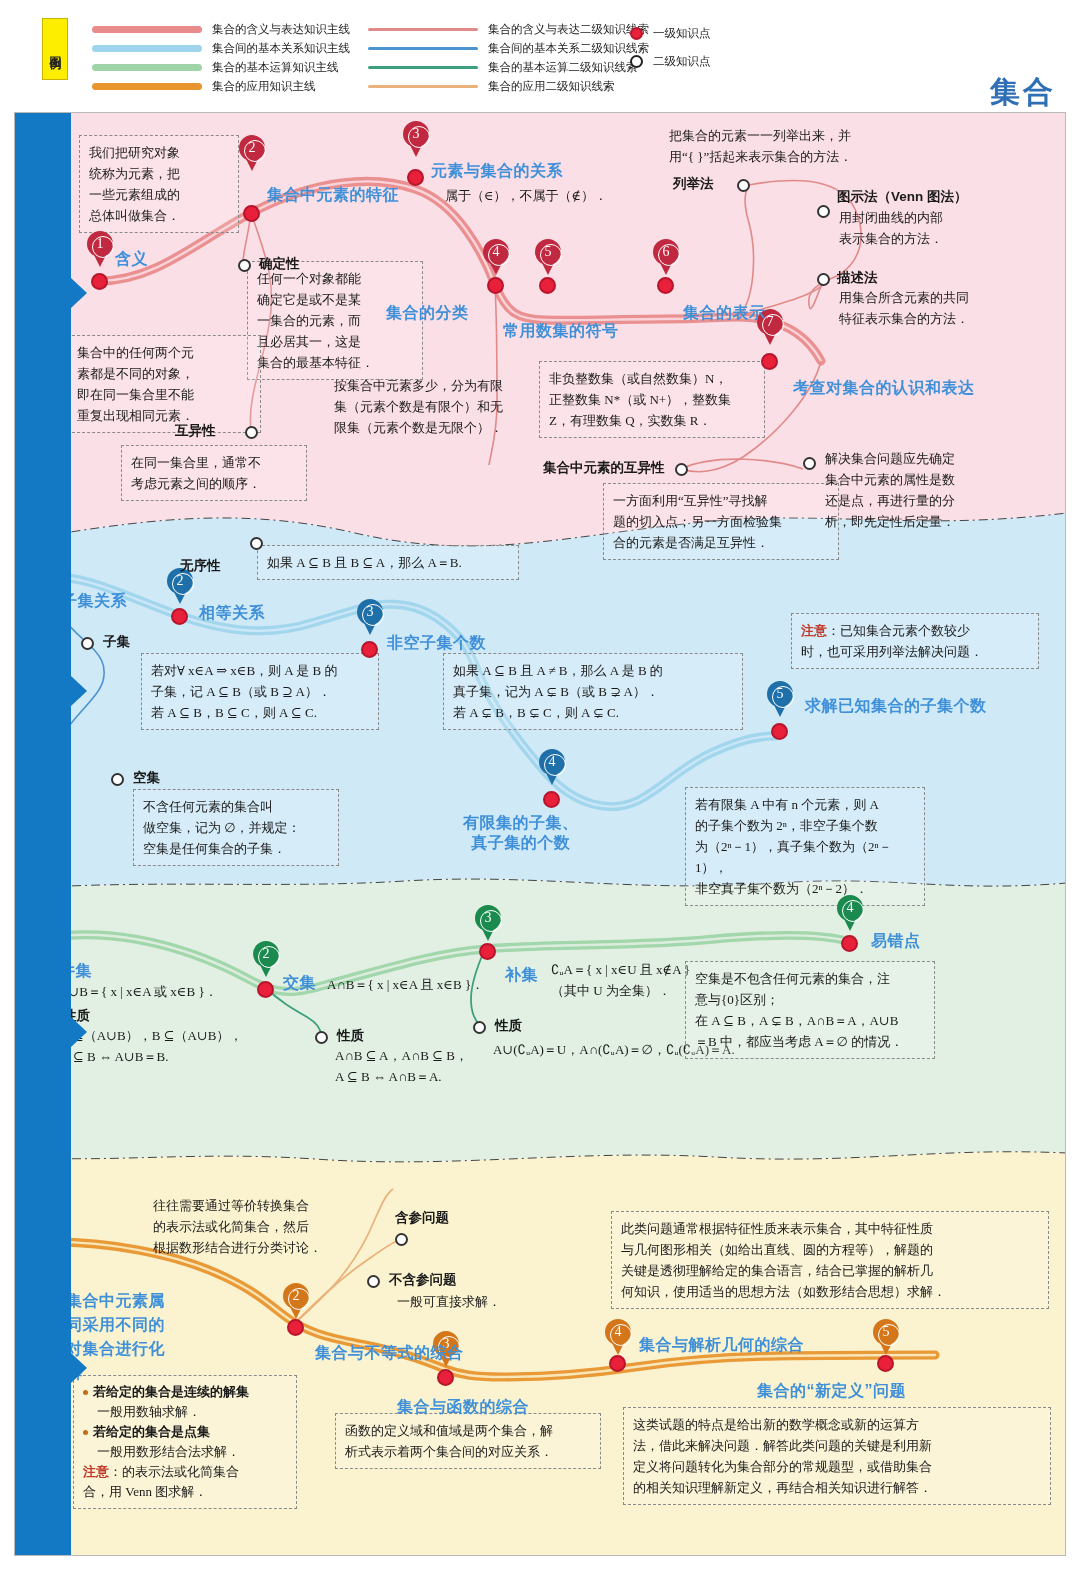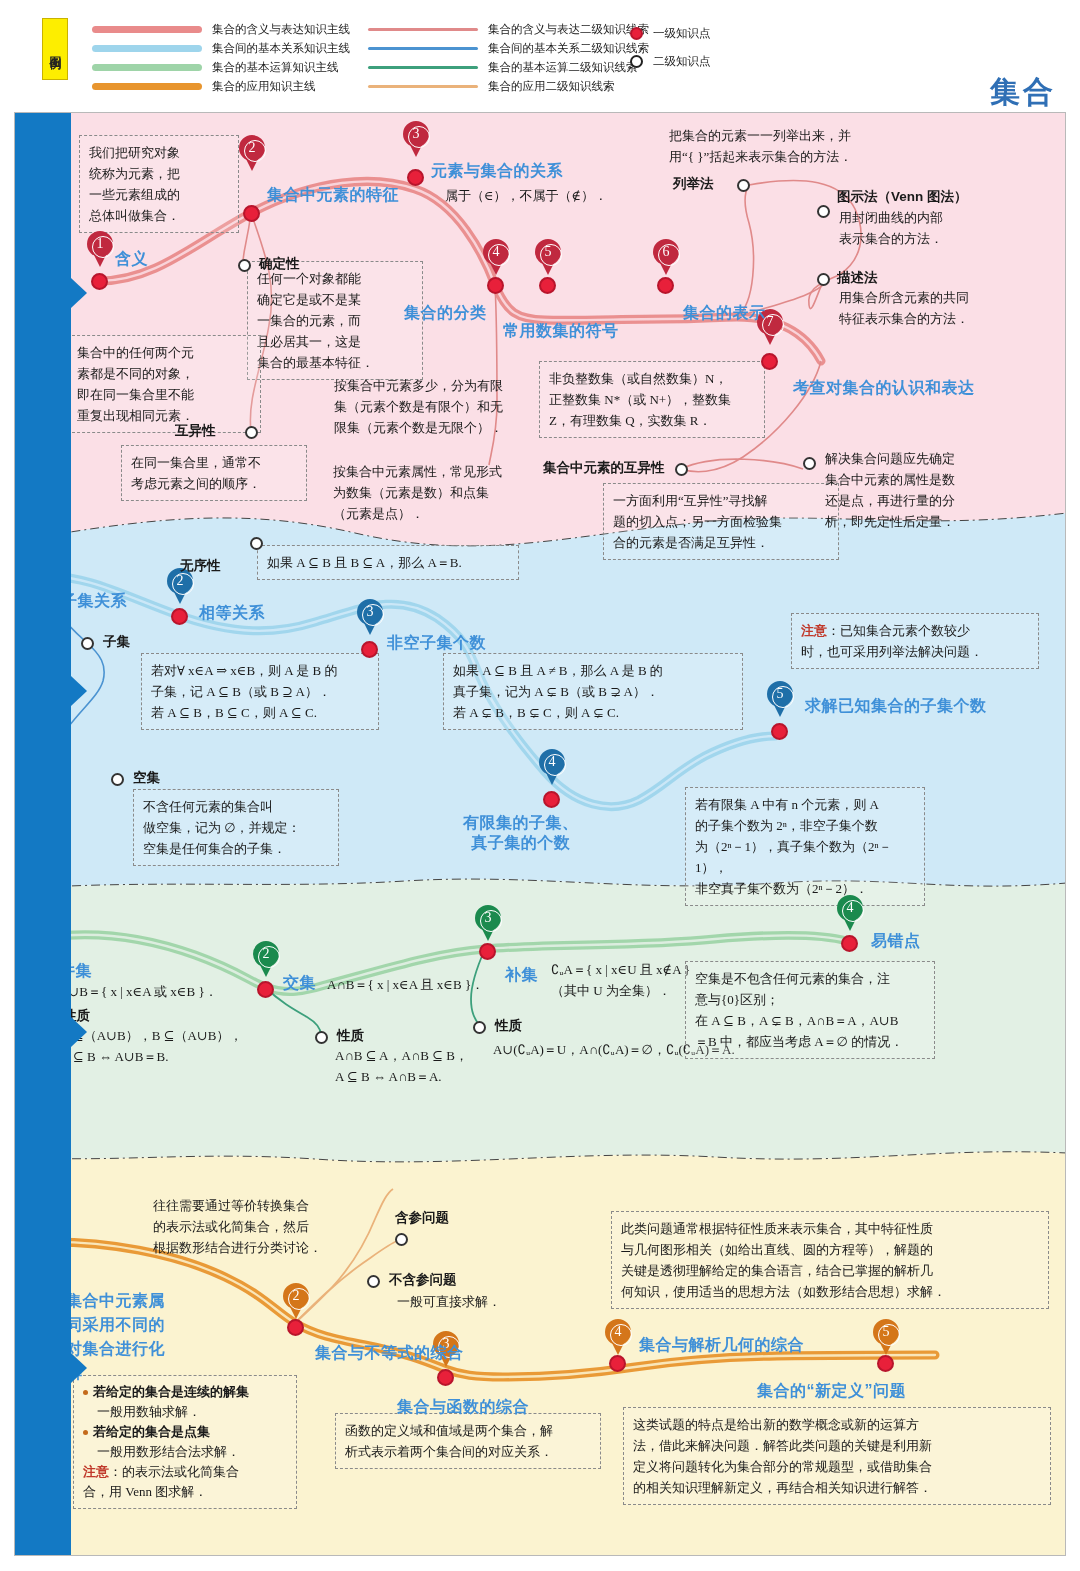--- a/index.html
+++ b/index.html
@@ -294,21 +294,21 @@
   <div class="lbl-main" style="left:416px; top:48px;">元素与集合的关系</div>
   <div class="note" style="left:430px; top:72px;">属于（∈），不属于（∉）．</div>
 
   <div class="pin" style="left:468px; top:126px; color:#c0293f;">
     <div class="head">
         <span>4</span>
       </div>
       <div class="tail"></div>
   </div>
   <div class="node-l1" style="left:472px; top:164px;"></div>
-  <div class="lbl-main" style="left:389px; top:190px;">集合的分类</div>
+  <div class="lbl-main" style="left:371px; top:190px;">集合的分类</div>
 
   <div class="pin" style="left:520px; top:126px; color:#c0293f;">
     <div class="head">
         <span>5</span>
       </div>
       <div class="tail"></div>
   </div>
   <div class="node-l1" style="left:524px; top:164px;"></div>
   <div class="lbl-main" style="left:488px; top:208px;">常用数集的符号</div>
 
@@ -358,23 +358,20 @@
 集合的最基本特征．</div>
   <div class="note boxed" style="left:52px; top:222px; width:194px;">集合中的任何两个元
 素都是不同的对象，
 即在同一集合里不能
 重复出现相同元素．</div>
   <div class="note boxed" style="left:106px; top:332px; width:186px;">在同一集合里，通常不
 考虑元素之间的顺序．</div>
   <div class="note" style="left:290px; top:262px;margin-left:29px;">按集合中元素多少，分为有限
 集（元素个数是有限个）和无
 限集（元素个数是无限个）．</div>
-  <div class="note" style="left:318px; top:348px;">按集合中元素属性，常见形式
-为数集（元素是数）和点集
-（元素是点）．</div>
   <div class="note boxed" style="left:524px; top:248px; width:226px;">非负整数集（或自然数集）N，
 正整数集 N*（或 N+），整数集
 Z，有理数集 Q，实数集 R．</div>
   <div class="note" style="left:654px; top:12px;">把集合的元素一一列举出来，并
 用“{ }”括起来表示集合的方法．</div>
   <div class="note" style="left:824px; top:94px;">用封闭曲线的内部
 表示集合的方法．</div>
   <div class="note" style="left:824px; top:174px;">用集合所含元素的共同
 特征表示集合的方法．</div>
   <div class="note boxed" style="left:588px; top:370px; width:236px;">一方面利用“互异性”寻找解

